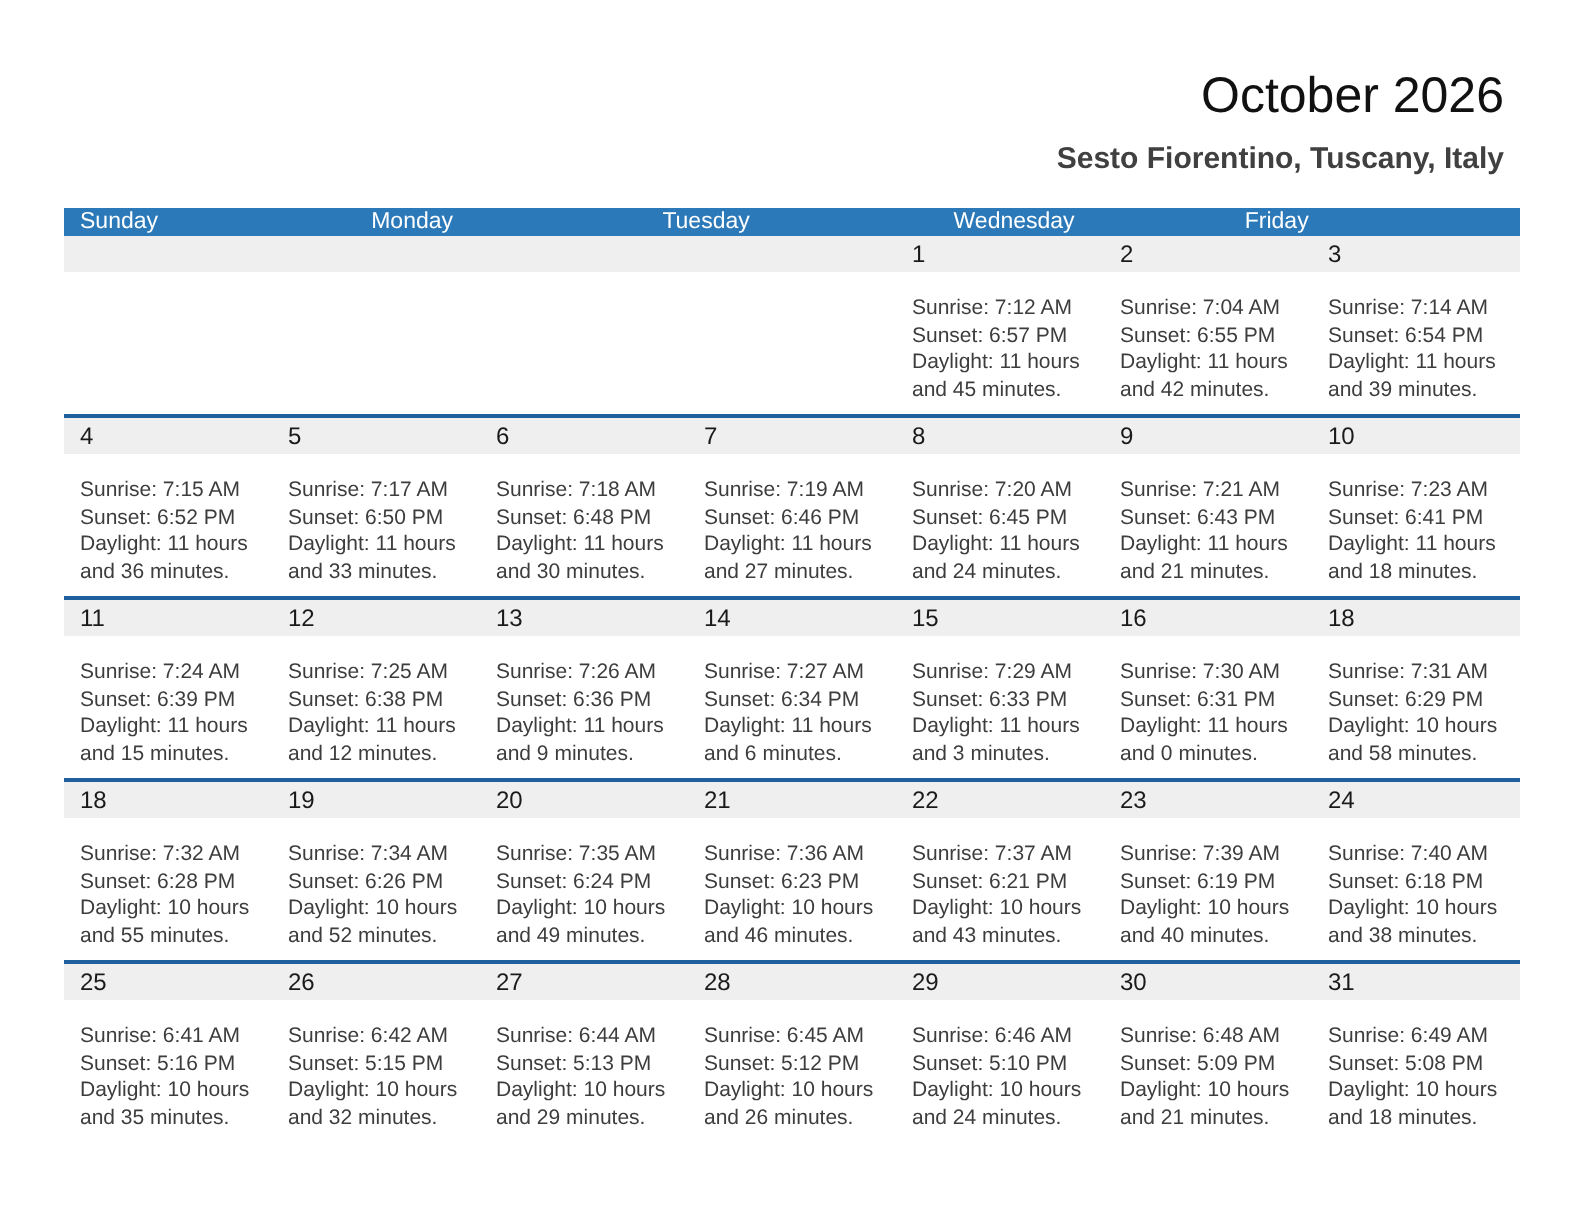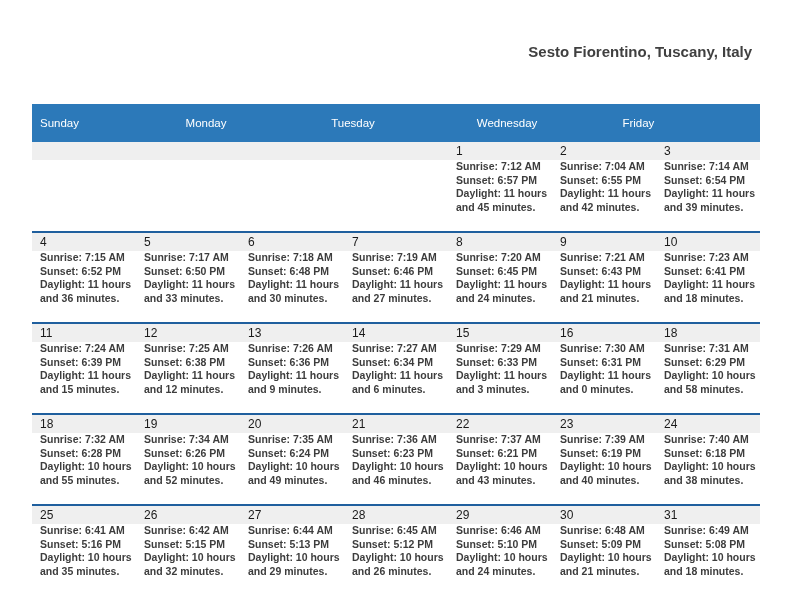--- a/index.html
+++ b/index.html
@@ -35,49 +35,50 @@
     margin-left: 53px; margin-top: -5px; line-height: 22px;
   }
 
   .titles { position: absolute; right: 8px; top: 0; text-align: right; }
   .month-title { font-size: 25px; color: #111; line-height: 28px; }
   .location-subtitle { font-size: 15px; font-weight: bold; color: #404040; margin-top: 9px; }
 
   .calendar { position: absolute; left: 32px; top: 104px; width: 728px; }
 
   .cal-header {
-    display: flex; height: 38px; background: var(--header-bg);
+    display: flex; height: 14px; background: var(--header-bg);
   }
   .cal-header-cell {
     flex: 1; color: #FFFFFF; font-size: 11.5px;
     padding-left: 8px; display: flex; align-items: center;
   }
 
   .week-row {
     display: flex; height: 91px;
     border-top: 2px solid var(--row-divider);
     background: #FFFFFF;
   }
   .week-row:first-of-type { border-top: none; height: 89px; }
   .cell { flex: 1; overflow: hidden; }
   .daynum {
     height: 18px; line-height: 18px; background: var(--daynum-band);
     font-size: 12px; color: var(--text-dark); padding-left: 8px;
   }
-  .details { padding: 0 4px 0 8px; font-weight: bold; }
+  .details { padding: 12px 4px 0 8px; }
   .details div {
     font-size: 10.5px; line-height: 13.6px; color: var(--text-detail);
     white-space: nowrap;
   }
 </style>
 </head>
 <body>
 
 <div class="topbar">
   <div class="titles">
+    <div class="month-title">October 2026</div>
     <div class="location-subtitle">Sesto Fiorentino, Tuscany, Italy</div>
   </div>
 </div>
 
 <div class="calendar">
   <div class="cal-header" id="cal-header">
       <div class="cal-header-cell">Sunday</div>
       <div class="cal-header-cell">Monday</div>
       <div class="cal-header-cell">Tuesday</div>
       <div class="cal-header-cell">Wednesday</div>

